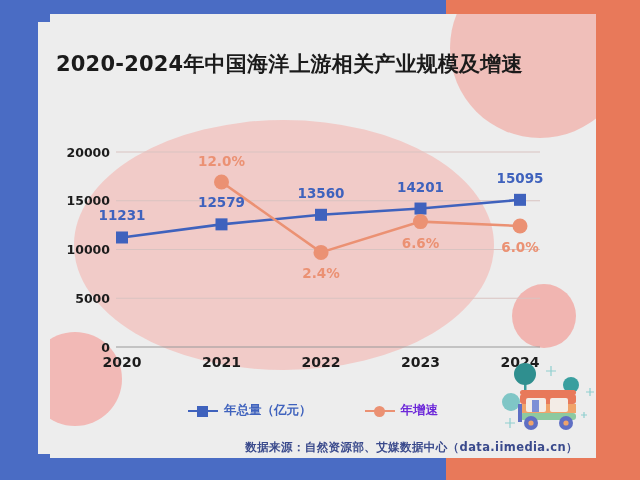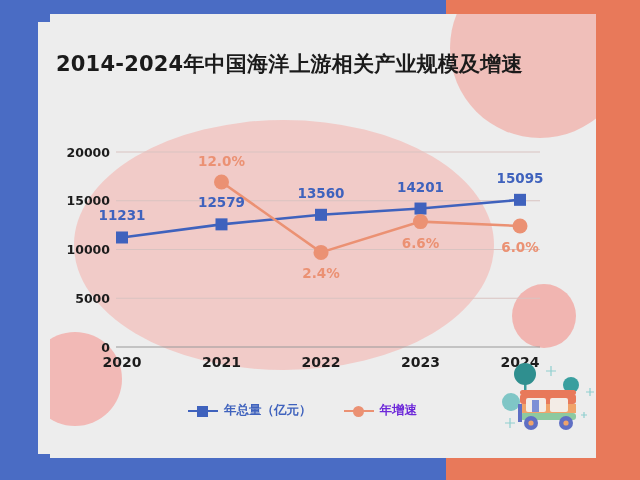--- a/index.html
+++ b/index.html
@@ -131,21 +131,21 @@
     fill: #eb9173;
   }
 
   
   .legend {
     position: absolute;
     left: 188px;
     top: 402px;
     display: flex;
     align-items: center;
-    gap: 32px;
+    gap: 53px;
     z-index: 7;
   }
   .legend-item {
     display: flex;
     align-items: center;
     gap: 6px;
     font-size: 12.5px;
     font-weight: bold;
   }
   .legend-item.blue { color: #3f62bd; }
@@ -212,21 +212,21 @@
   <div class="band band-bottom-blue"></div>
   <div class="band band-bottom-orange"></div>
 
   <div class="card">
     <div class="blob blob-top-right"></div>
     <div class="blob blob-center"></div>
     <div class="blob blob-bottom-left"></div>
     <div class="blob blob-bottom-right"></div>
   </div>
 
-  <div class="title">2014-2024年中国海洋上游相关产业规模及增速</div>
+  <div class="title">2020-2024年中国海洋上游相关产业规模及增速</div>
 
   <div class="plot-wrap">
     <svg class="plot" width="640" height="480" viewBox="0 0 640 480">
       <g id="gridlines">
           <line x1="116" y1="347" x2="540" y2="347" stroke="#9a9a9a" stroke-width="1.2"></line>
           <line x1="116" y1="298.25" x2="540" y2="298.25" stroke="#d9c3c1" stroke-width="1"></line>
           <line x1="116" y1="249.5" x2="540" y2="249.5" stroke="#d9c3c1" stroke-width="1"></line>
           <line x1="116" y1="200.75" x2="540" y2="200.75" stroke="#d9c3c1" stroke-width="1"></line>
           <line x1="116" y1="152" x2="540" y2="152" stroke="#d9c3c1" stroke-width="1"></line>
         </g>
@@ -289,20 +289,21 @@
     </div>
     <div class="legend-item orange">
       <span class="legend-mark orange">
         <span class="ln"></span>
           <span class="ci"></span>
       </span>
       <span>年增速</span>
     </div>
   </div>
 
+  <div class="source">数据来源：自然资源部、艾媒数据中心（data.iimedia.cn）</div>
 
   <svg class="truck" viewBox="0 0 110 82">
     <g>
       <rect x="26" y="18" width="2.5" height="36" fill="#3a9a9a"></rect>
       <circle cx="27" cy="14" r="11" fill="#2f8f8f"></circle>
     </g>
     <g>
       <rect x="72" y="28" width="2" height="26" fill="#3a9a9a"></rect>
       <circle cx="73" cy="25" r="8" fill="#3a9f9f"></circle>
     </g>

